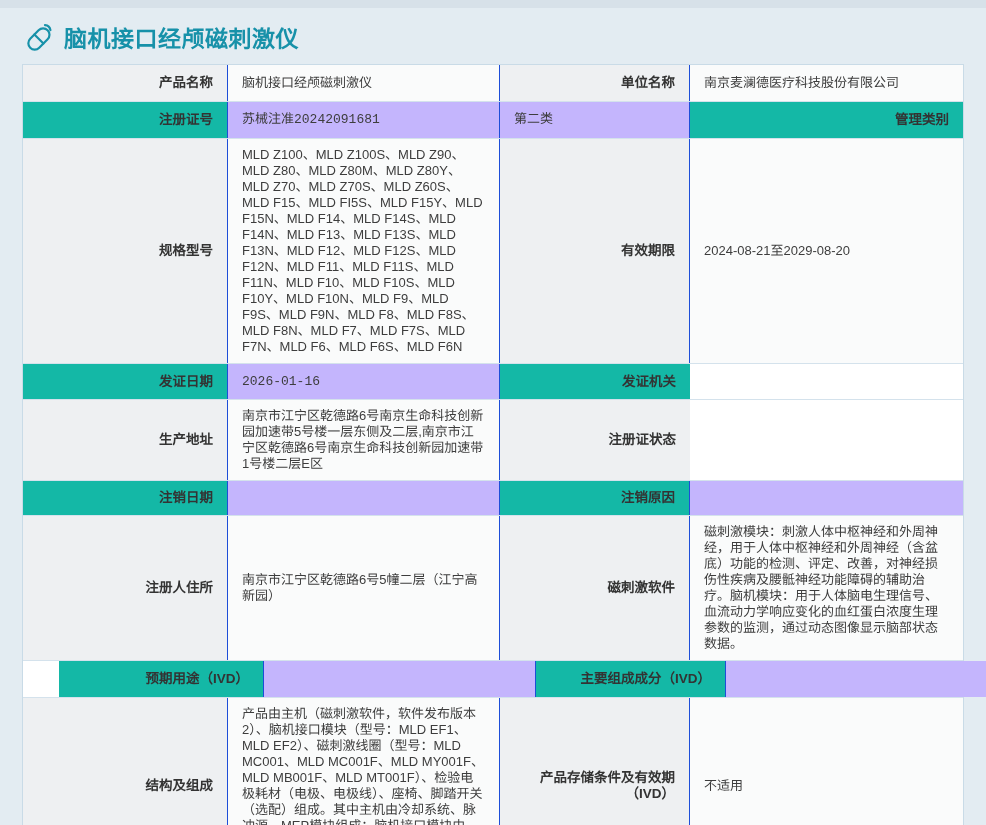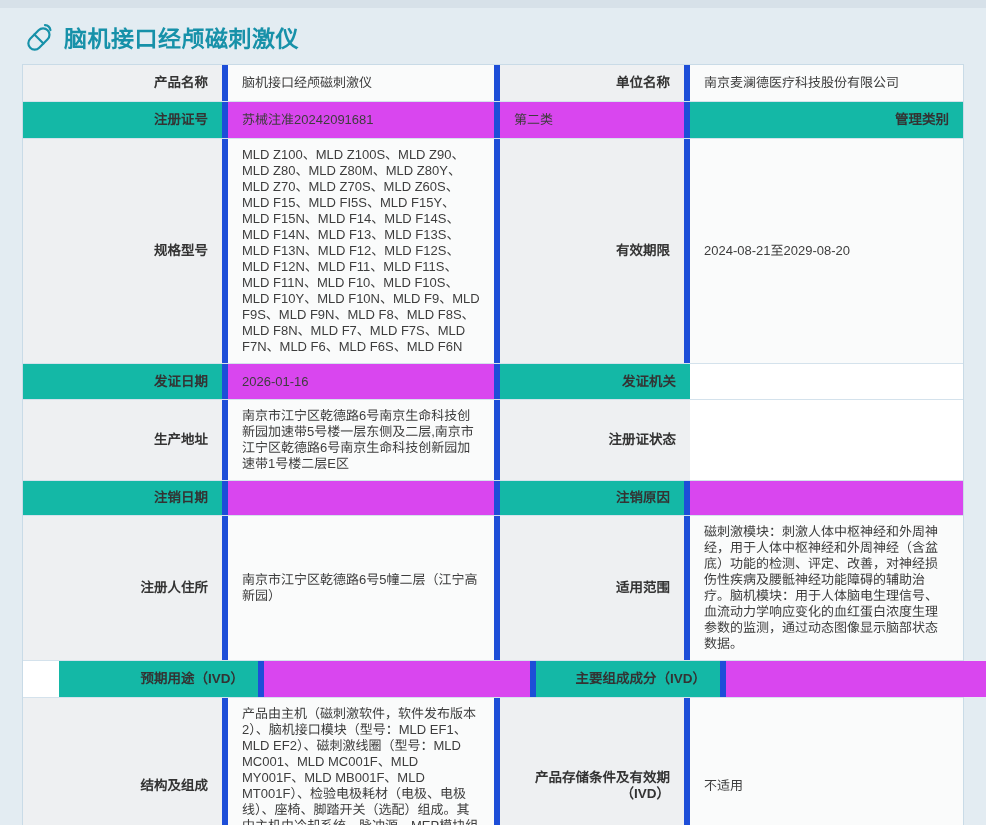--- a/index.html
+++ b/index.html
@@ -34,39 +34,39 @@
     grid-template-columns: 205px 272px 190px 273px;
     border-bottom: 1px solid #d4e2ec;
   }
   .t-row:last-child { border-bottom: none; }
   .cell {
     display: flex; align-items: center;
     padding: 8px 14px;
     font-size: 13px;
     line-height: 16px;
     color: #3d3d3d;
-    border-right: 6px solid #1d4ed8;
+    border-right: 1px solid #1d4ed8;
     overflow-wrap: break-word;
     word-break: break-word;
     min-width: 0;
   }
   .cell:last-child { border-right: none; }
   .cell.lbl {
     justify-content: flex-end;
     text-align: right;
     font-weight: bold;
     color: #333;
     font-size: 13.5px;
   }
   .cell.val span { display: block; width: 100%; text-align: left; }
   
   .t-row.odd .lbl  { background: #eef0f2; }
   .t-row.odd .val  { background: #fafbfb; }
   .t-row.even .lbl { background: #14b8a6; text-align: center; }
-  .t-row.even .val { background: #d946ef; }
+  .t-row.even .val { background: #c4b5fd; font-family: Liberation Mono, monospace; }
   
   .r1 { min-height: 37px; }
   .r2 { min-height: 37px; }
   .r3 { min-height: 209px; }
   .r4 { min-height: 36px; }
   .r5 { min-height: 81px; }
   .r6 { min-height: 35px; }
   .r7 { min-height: 128px; }
   .r8 { min-height: 37px; padding-left: 36px; }
   .r9 { min-height: 161px; }
@@ -149,21 +149,21 @@
     <div class="cell val">
         <span></span>
       </div>
   </div>
 
   <div class="t-row odd r7">
     <div class="cell lbl">注册人住所</div>
     <div class="cell val">
         <span>南京市江宁区乾德路6号5幢二层（江宁高新园）</span>
       </div>
-    <div class="cell lbl">适用范围</div>
+    <div class="cell lbl">磁刺激软件</div>
     <div class="cell val">
         <span>磁刺激模块：刺激人体中枢神经和外周神经，用于人体中枢神经和外周神经（含盆底）功能的检测、评定、改善，对神经损伤性疾病及腰骶神经功能障碍的辅助治疗。脑机模块：用于人体脑电生理信号、血流动力学响应变化的血红蛋白浓度生理参数的监测，通过动态图像显示脑部状态数据。</span>
       </div>
   </div>
 
   <div class="t-row even r8">
     <div class="cell lbl">预期用途（IVD）</div>
     <div class="cell val">
         <span></span>
       </div>

